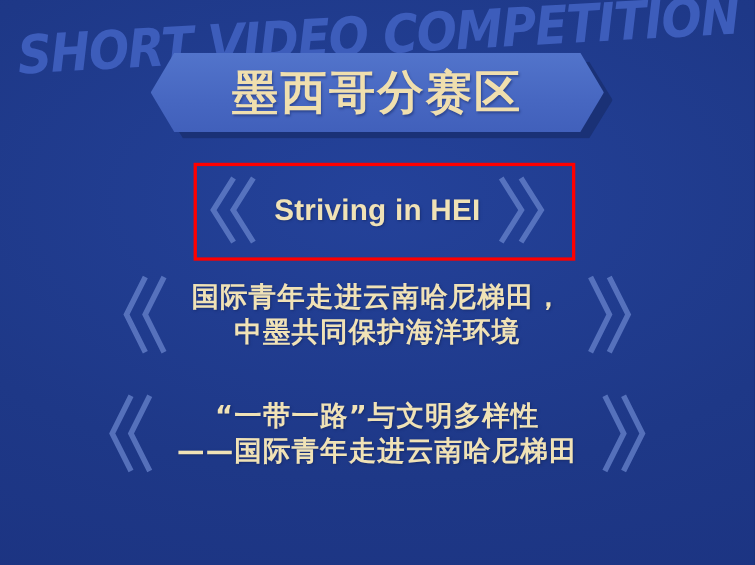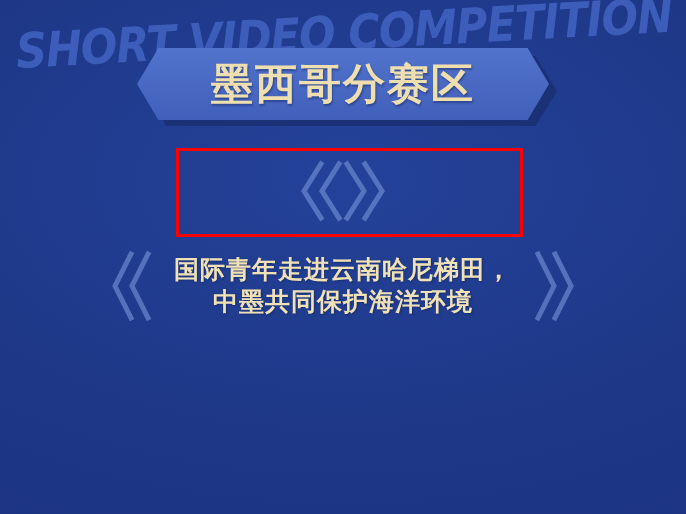--- a/index.html
+++ b/index.html
@@ -164,33 +164,46 @@
     </div>
   </div>
 
   <div class="red-box"></div>
 
   <div class="row row-headline">
     <svg class="chev" width="44" height="62" viewBox="0 0 44 62">
       <path d="M22 4 L5 31 L22 58"></path>
       <path d="M40 4 L23 31 L40 58"></path>
     </svg>
+    <div class="txt">Striving in HEI</div>
     <svg class="chev" width="44" height="62" viewBox="0 0 44 62">
       <path d="M4 4 L21 31 L4 58"></path>
       <path d="M22 4 L39 31 L22 58"></path>
     </svg>
   </div>
 
   <div class="row row-b1">
     <svg class="chev" width="42" height="72" viewBox="0 0 42 72">
       <path d="M21 4 L5 36 L21 68"></path>
       <path d="M38 4 L22 36 L38 68"></path>
     </svg>
     <div class="txt">国际青年走进云南哈尼梯田，
 中墨共同保护海洋环境</div>
     <svg class="chev" width="42" height="72" viewBox="0 0 42 72">
       <path d="M4 4 L20 36 L4 68"></path>
       <path d="M21 4 L37 36 L21 68"></path>
     </svg>
   </div>
 
+  <div class="row row-b2">
+    <svg class="chev" width="42" height="72" viewBox="0 0 42 72">
+      <path d="M21 4 L5 36 L21 68"></path>
+      <path d="M38 4 L22 36 L38 68"></path>
+    </svg>
+    <div class="txt">“一带一路”与文明多样性
+——国际青年走进云南哈尼梯田</div>
+    <svg class="chev" width="42" height="72" viewBox="0 0 42 72">
+      <path d="M4 4 L20 36 L4 68"></path>
+      <path d="M21 4 L37 36 L21 68"></path>
+    </svg>
+  </div>
 
 </div>
 
 </body></html>

